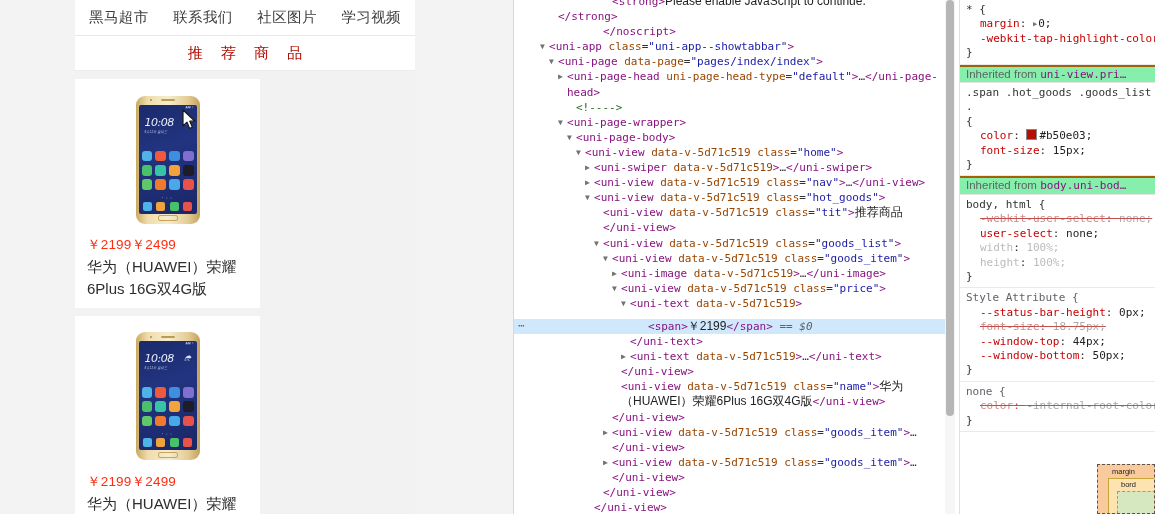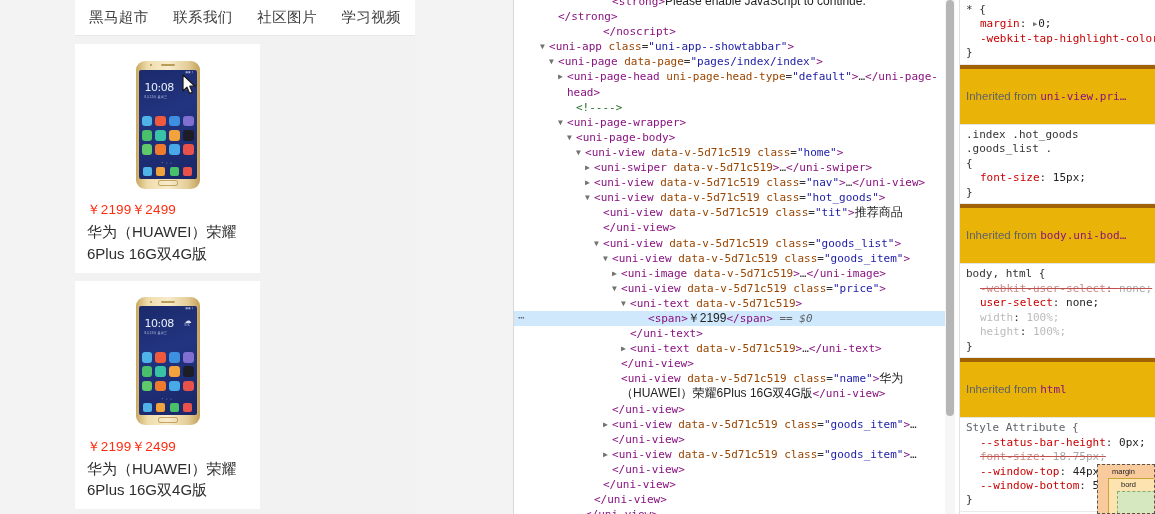--- a/index.html
+++ b/index.html
@@ -92,20 +92,21 @@
     padding: 9px 3px 10px 3px;
     position: relative;
   }
   .phone-screen {
     width: 100%;
     height: 100%;
     border-radius: 2px;
     background: linear-gradient(160deg, #1b2a6b 0%, #223480 40%, #1a2767 100%);
     position: relative;
     overflow: hidden;
+    font-style: italic;
   }
   .ph-status {
     position: absolute;
     top: 1px; right: 3px;
     font-size: 2.6px;
     color: #cdd6ef;
     letter-spacing: .3px;
   }
   .ph-clock {
     position: absolute;
@@ -236,20 +237,21 @@
     color: #333333;
     white-space: pre-wrap;
   }
   .dom-line {
     position: relative;
     padding-left: 26px;
     min-height: 15px;
   }
   .dom-line.sel {
     background: #cfe8fc;
+    margin-top: 8px;
   }
   .dom-line.sel::before {
     content: "⋯";
     position: absolute;
     left: 4px; top: -1px;
     color: #5f6368;
     font-size: 11px;
     letter-spacing: .5px;
   }
   .tw {
@@ -307,25 +309,25 @@
   .rule .selname { color: #333333; }
   .rule .selname.gray { color: #5f6368; }
   .decl { padding-left: 14px; white-space: nowrap; }
   .prop { color: #c80000; }
   .pval { color: #222222; }
   .dim  { color: #bbbbbb; }
   .strike { text-decoration: line-through; color: #c0504d; }
   .strike .prop { color: #d08a87; }
   .strike .pval { color: #aaaaaa; }
   .inherit {
-    background: #eab308;
+    background: #86efac;
     color: #5f6368;
-    padding: 20px 6px;
+    padding: 0 6px;
     border-bottom: 1px solid #e4e4e4;
-    border-top: 4px solid #a16207;
+    border-top: 2px solid #a16207;
     font-family: "Liberation Sans", sans-serif;
     font-size: 11.5px;
     white-space: nowrap;
   }
   .inherit .src { font-family: "DejaVu Sans Mono", monospace; color: #881280; font-size: 11px; }
   .swatch {
     display: inline-block;
     width: 9px; height: 9px;
     border: 1px solid #888;
     vertical-align: -1px;
@@ -389,20 +391,21 @@
   <div class="preview">
     <div class="phone-page">
 
       <div class="nav-bar">
         <span class="nav-item">黑马超市</span>
         <span class="nav-item">联系我们</span>
         <span class="nav-item">社区图片</span>
         <span class="nav-item">学习视频</span>
       </div>
 
+      <div class="tit">推 荐 商 品</div>
 
       <div class="goods-list">
 
         <div class="goods-item">
           <div class="goods-img">
             <div class="phone">
               <div class="ph-cam"></div>
               <div class="ph-speaker"></div>
               <div class="phone-screen">
                 <div class="ph-status">▮▮▮ ▯</div>
@@ -501,35 +504,35 @@
 
     <div class="styles-pane" id="styles-pane">
         <div class="rule">
           <div class="selname">* {</div>
           <div class="decl"><span class="prop">margin</span>: <span class="tri">▶</span><span class="pval">0;</span></div>
           <div class="decl"><span class="prop">-webkit-tap-highlight-color</span>: <span class="pval"></span></div>
           <div>}</div>
         </div>
         <div class="inherit"><span>Inherited from </span><span class="src">uni-view.pri…</span></div>
         <div class="rule">
-          <div class="selname">.index .hot_goods .goods_list .</div>
+          <div class="selname">.span .hot_goods .goods_list .</div>
           <div>{</div>
+          <div class="decl"><span class="prop">color</span>: <span class="swatch" style="background: rgb(181, 14, 3);"></span><span class="pval">#b50e03;</span></div>
           <div class="decl"><span class="prop">font-size</span>: <span class="pval">15px;</span></div>
           <div>}</div>
         </div>
         <div class="inherit"><span>Inherited from </span><span class="src">body.uni-bod…</span></div>
         <div class="rule">
           <div class="selname">body, html {</div>
           <div class="decl strike"><span class="prop">-webkit-user-select</span>: <span class="pval">none;</span></div>
           <div class="decl"><span class="prop">user-select</span>: <span class="pval">none;</span></div>
           <div class="decl"><span class="prop dim">width</span>: <span class="pval dim">100%;</span></div>
           <div class="decl"><span class="prop dim">height</span>: <span class="pval dim">100%;</span></div>
           <div>}</div>
         </div>
-        <div class="inherit"><span>Inherited from </span><span class="src">html</span></div>
         <div class="rule">
           <div class="selname gray">Style Attribute {</div>
           <div class="decl"><span class="prop">--status-bar-height</span>: <span class="pval">0px;</span></div>
           <div class="decl strike"><span class="prop">font-size</span>: <span class="pval">18.75px;</span></div>
           <div class="decl"><span class="prop">--window-top</span>: <span class="pval">44px;</span></div>
           <div class="decl"><span class="prop">--window-bottom</span>: <span class="pval">50px;</span></div>
           <div>}</div>
         </div>
         <div class="rule">
           <div class="selname gray">none {</div>

